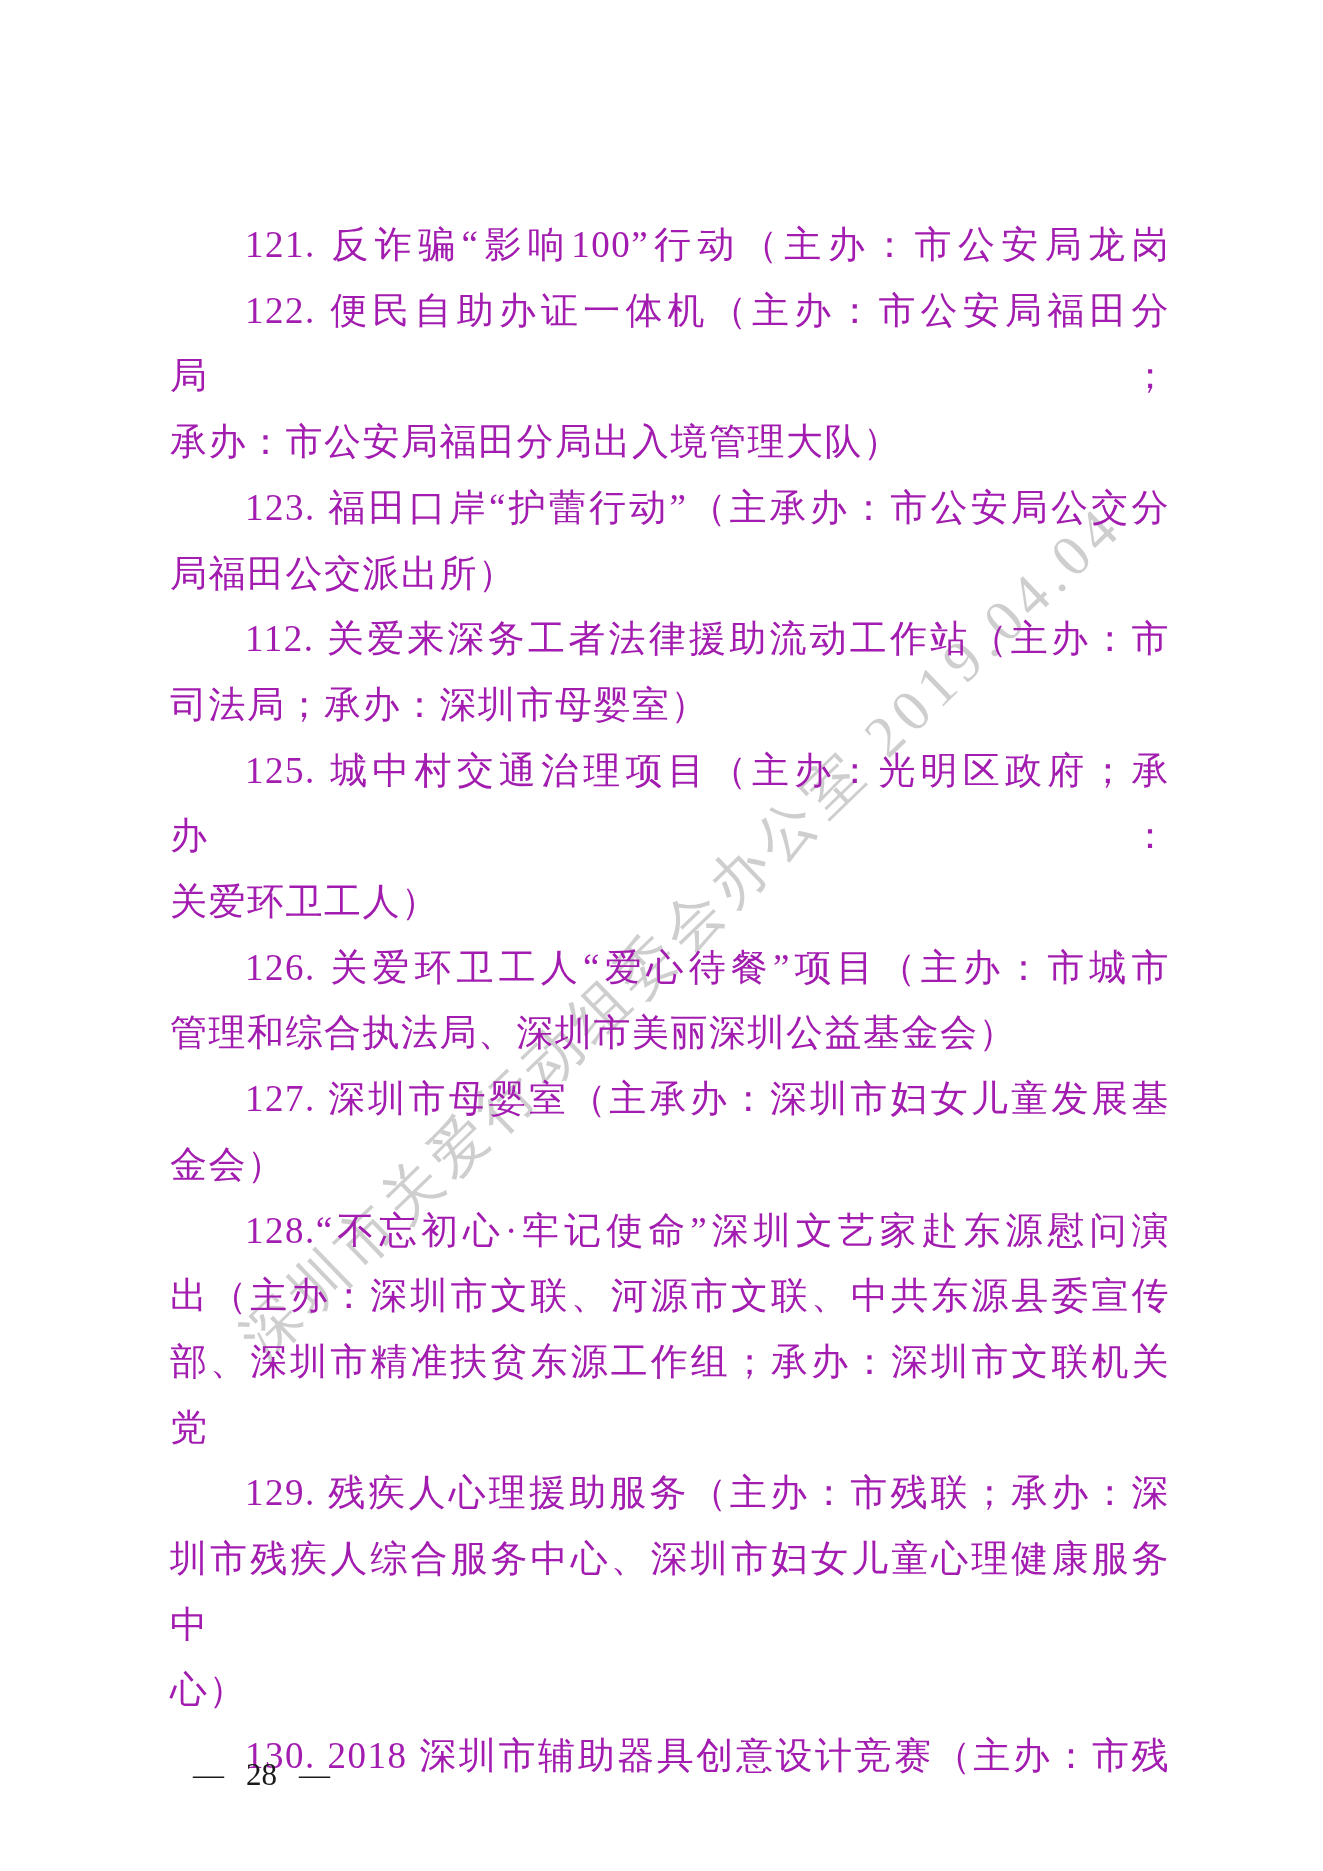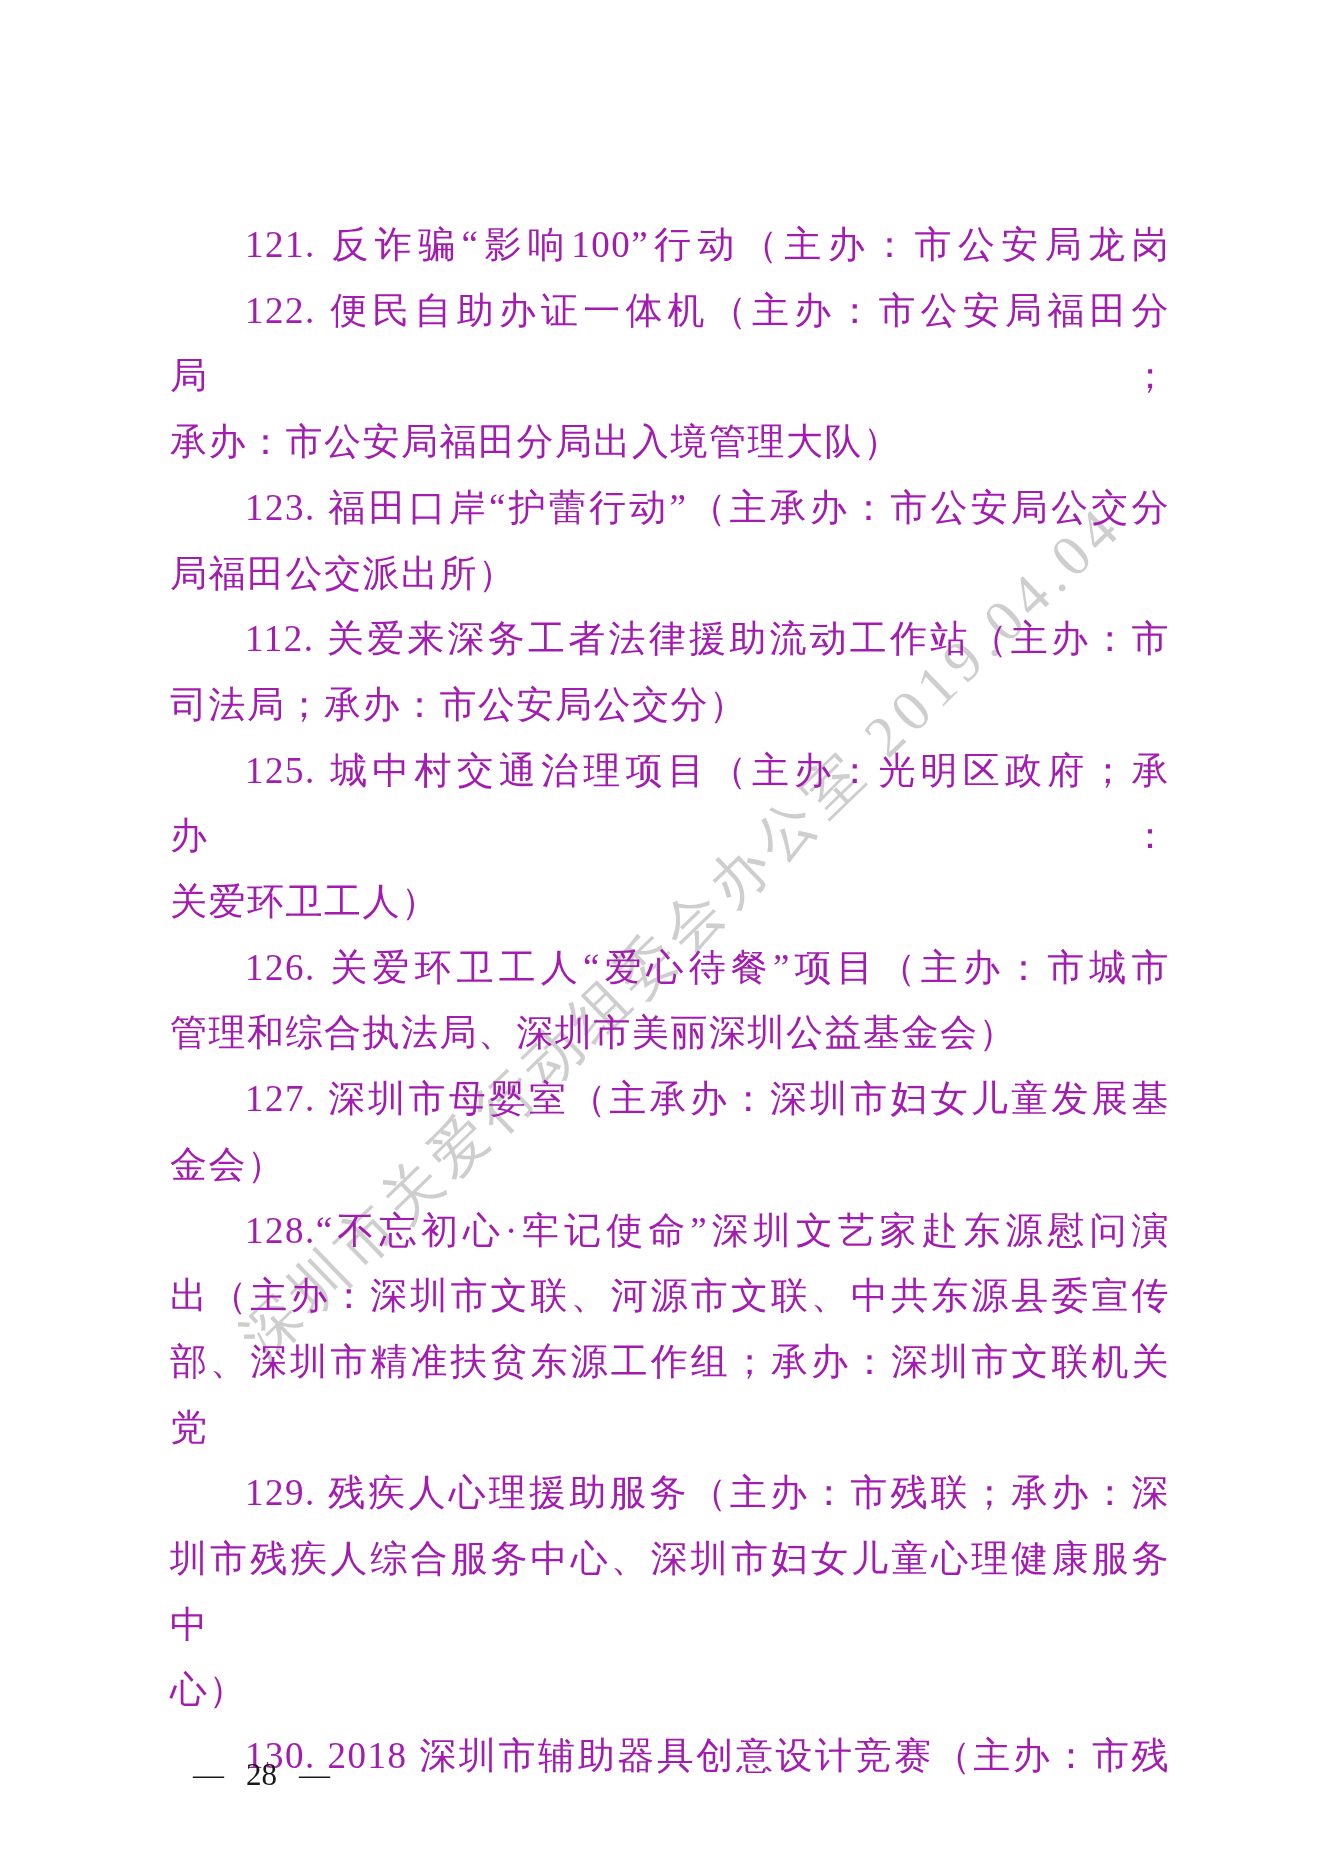--- a/index.html
+++ b/index.html
@@ -79,21 +79,21 @@
 
   <div class="watermark">深圳市关爱行动组委会办公室 2019.04.04</div>
 
   <div class="content">
       <div class="line indent">121. 反诈骗“影响100”行动（主办：市公安局龙岗</div>
       <div class="line indent">122. 便民自助办证一体机（主办：市公安局福田分局；</div>
       <div class="line final">承办：市公安局福田分局出入境管理大队）</div>
       <div class="line indent">123. 福田口岸“护蕾行动”（主承办：市公安局公交分</div>
       <div class="line final">局福田公交派出所）</div>
       <div class="line indent">112. 关爱来深务工者法律援助流动工作站（主办：市</div>
-      <div class="line final">司法局；承办：市公安局公交分）</div>
+      <div class="line final">司法局；承办：深圳市母婴室）</div>
       <div class="line indent">125. 城中村交通治理项目（主办：光明区政府；承办：</div>
       <div class="line final">关爱环卫工人）</div>
       <div class="line indent">126. 关爱环卫工人“爱心待餐”项目（主办：市城市</div>
       <div class="line final">管理和综合执法局、深圳市美丽深圳公益基金会）</div>
       <div class="line indent">127. 深圳市母婴室（主承办：深圳市妇女儿童发展基</div>
       <div class="line final">金会）</div>
       <div class="line indent">128.“不忘初心·牢记使命”深圳文艺家赴东源慰问演</div>
       <div class="line">出（主办：深圳市文联、河源市文联、中共东源县委宣传</div>
       <div class="line">部、深圳市精准扶贫东源工作组；承办：深圳市文联机关党</div>
       <div class="line indent">129. 残疾人心理援助服务（主办：市残联；承办：深</div>

